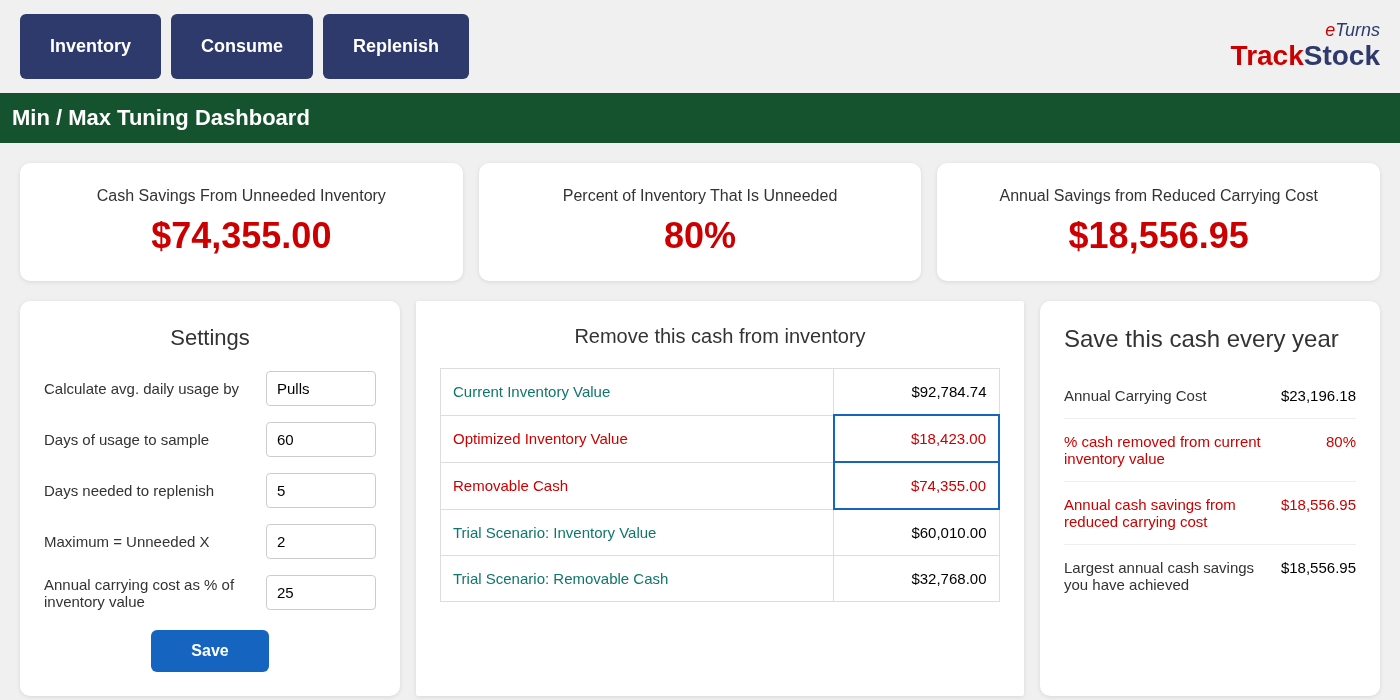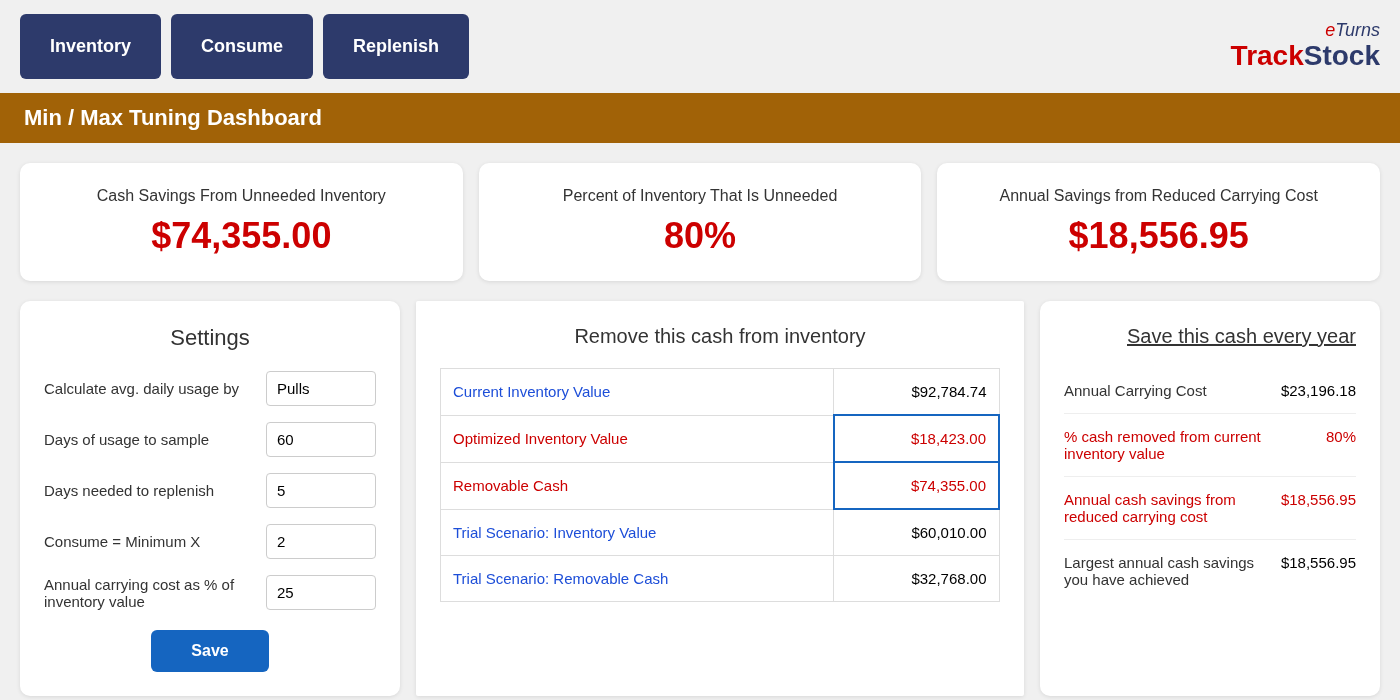--- a/index.html
+++ b/index.html
@@ -48,23 +48,23 @@
       font-weight: bold;
       color: #2d3a6b;
     }
     .logo-trackstock em {
       color: #cc0000;
       font-style: normal;
     }
 
     
     .dashboard-title-bar {
-      background: #a16207;
+      background: #14532d;
       color: white;
-      padding: 12px 24px;
+      padding: 12px 12px;
       font-size: 22px;
       font-weight: bold;
     }
 
     
     .main-content {
       padding: 20px;
     }
 
     
@@ -161,42 +161,41 @@
     .cash-table {
       width: 100%;
       border-collapse: collapse;
     }
     .cash-table tr td {
       padding: 14px 12px;
       font-size: 15px;
       border: 1px solid #ddd;
     }
     .cash-table tr td:first-child {
-      color: #1d4ed8;
+      color: #0f766e;
       background: white;
     }
     .cash-table tr td:last-child {
       text-align: right;
       font-weight: 500;
     }
 
     
     .savings-panel {
       flex: 0 0 340px;
       background: white;
       border-radius: 10px;
       padding: 24px;
       box-shadow: 0 1px 4px rgba(0,0,0,0.1);
     }
     .savings-title {
-      text-align: right;
-      font-size: 20px;
+      text-align: left;
+      font-size: 24px;
       color: #333;
       margin-bottom: 20px;
-      text-decoration: underline;
     }
     .savings-row {
       display: flex;
       justify-content: flex-end;
       align-items: flex-start;
       padding: 14px 0;
       border-bottom: 1px solid #eee;
       font-size: 15px;
     }
     .savings-row:last-child { border-bottom: none; }
@@ -261,21 +260,21 @@
       </div>
       <div class="settings-row">
         <span class="settings-row-label">Days of usage to sample</span>
         <input class="settings-input" type="text" value="60" style="">
       </div>
       <div class="settings-row">
         <span class="settings-row-label">Days needed to replenish</span>
         <input class="settings-input" type="text" value="5" style="">
       </div>
       <div class="settings-row">
-        <span class="settings-row-label">Consume = Minimum X</span>
+        <span class="settings-row-label">Maximum = Unneeded X</span>
         <input class="settings-input" type="text" value="2" style="">
       </div>
       <div class="settings-row">
         <span class="settings-row-label">Annual carrying cost as % of inventory value</span>
         <input class="settings-input" type="text" value="25" style="">
       </div>
 
       <button class="save-btn">Save</button>
     </div>
 

